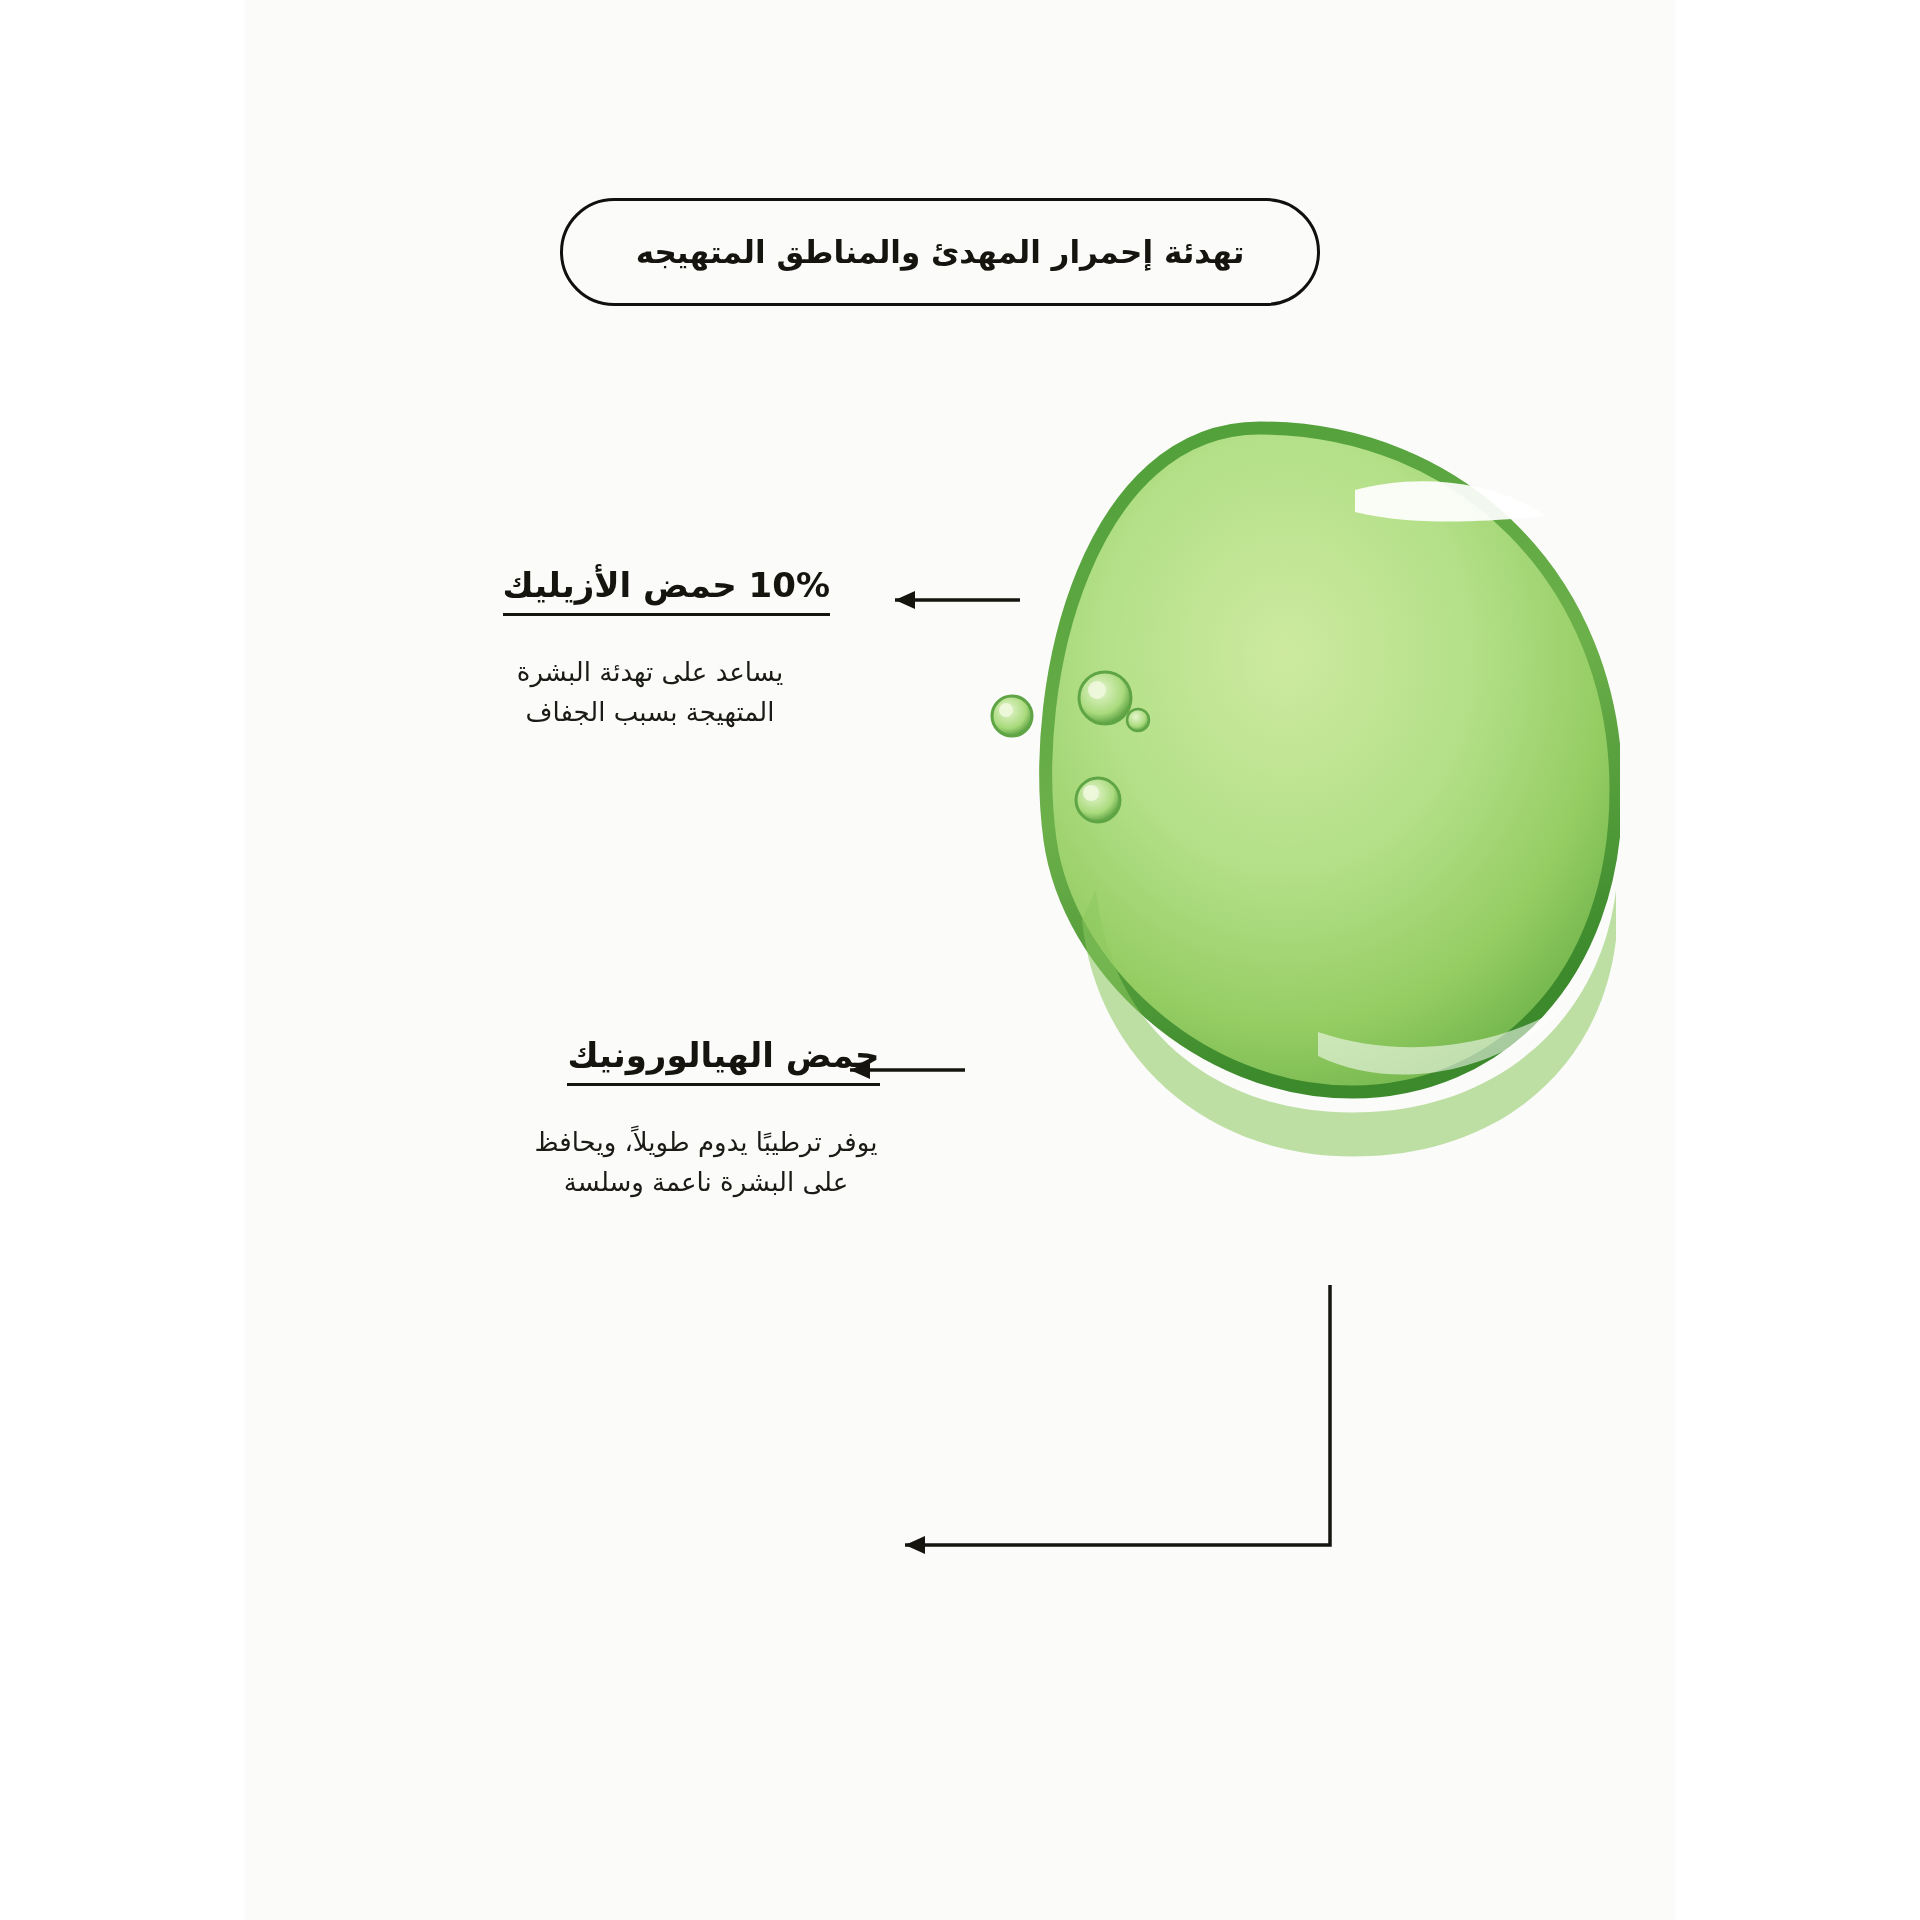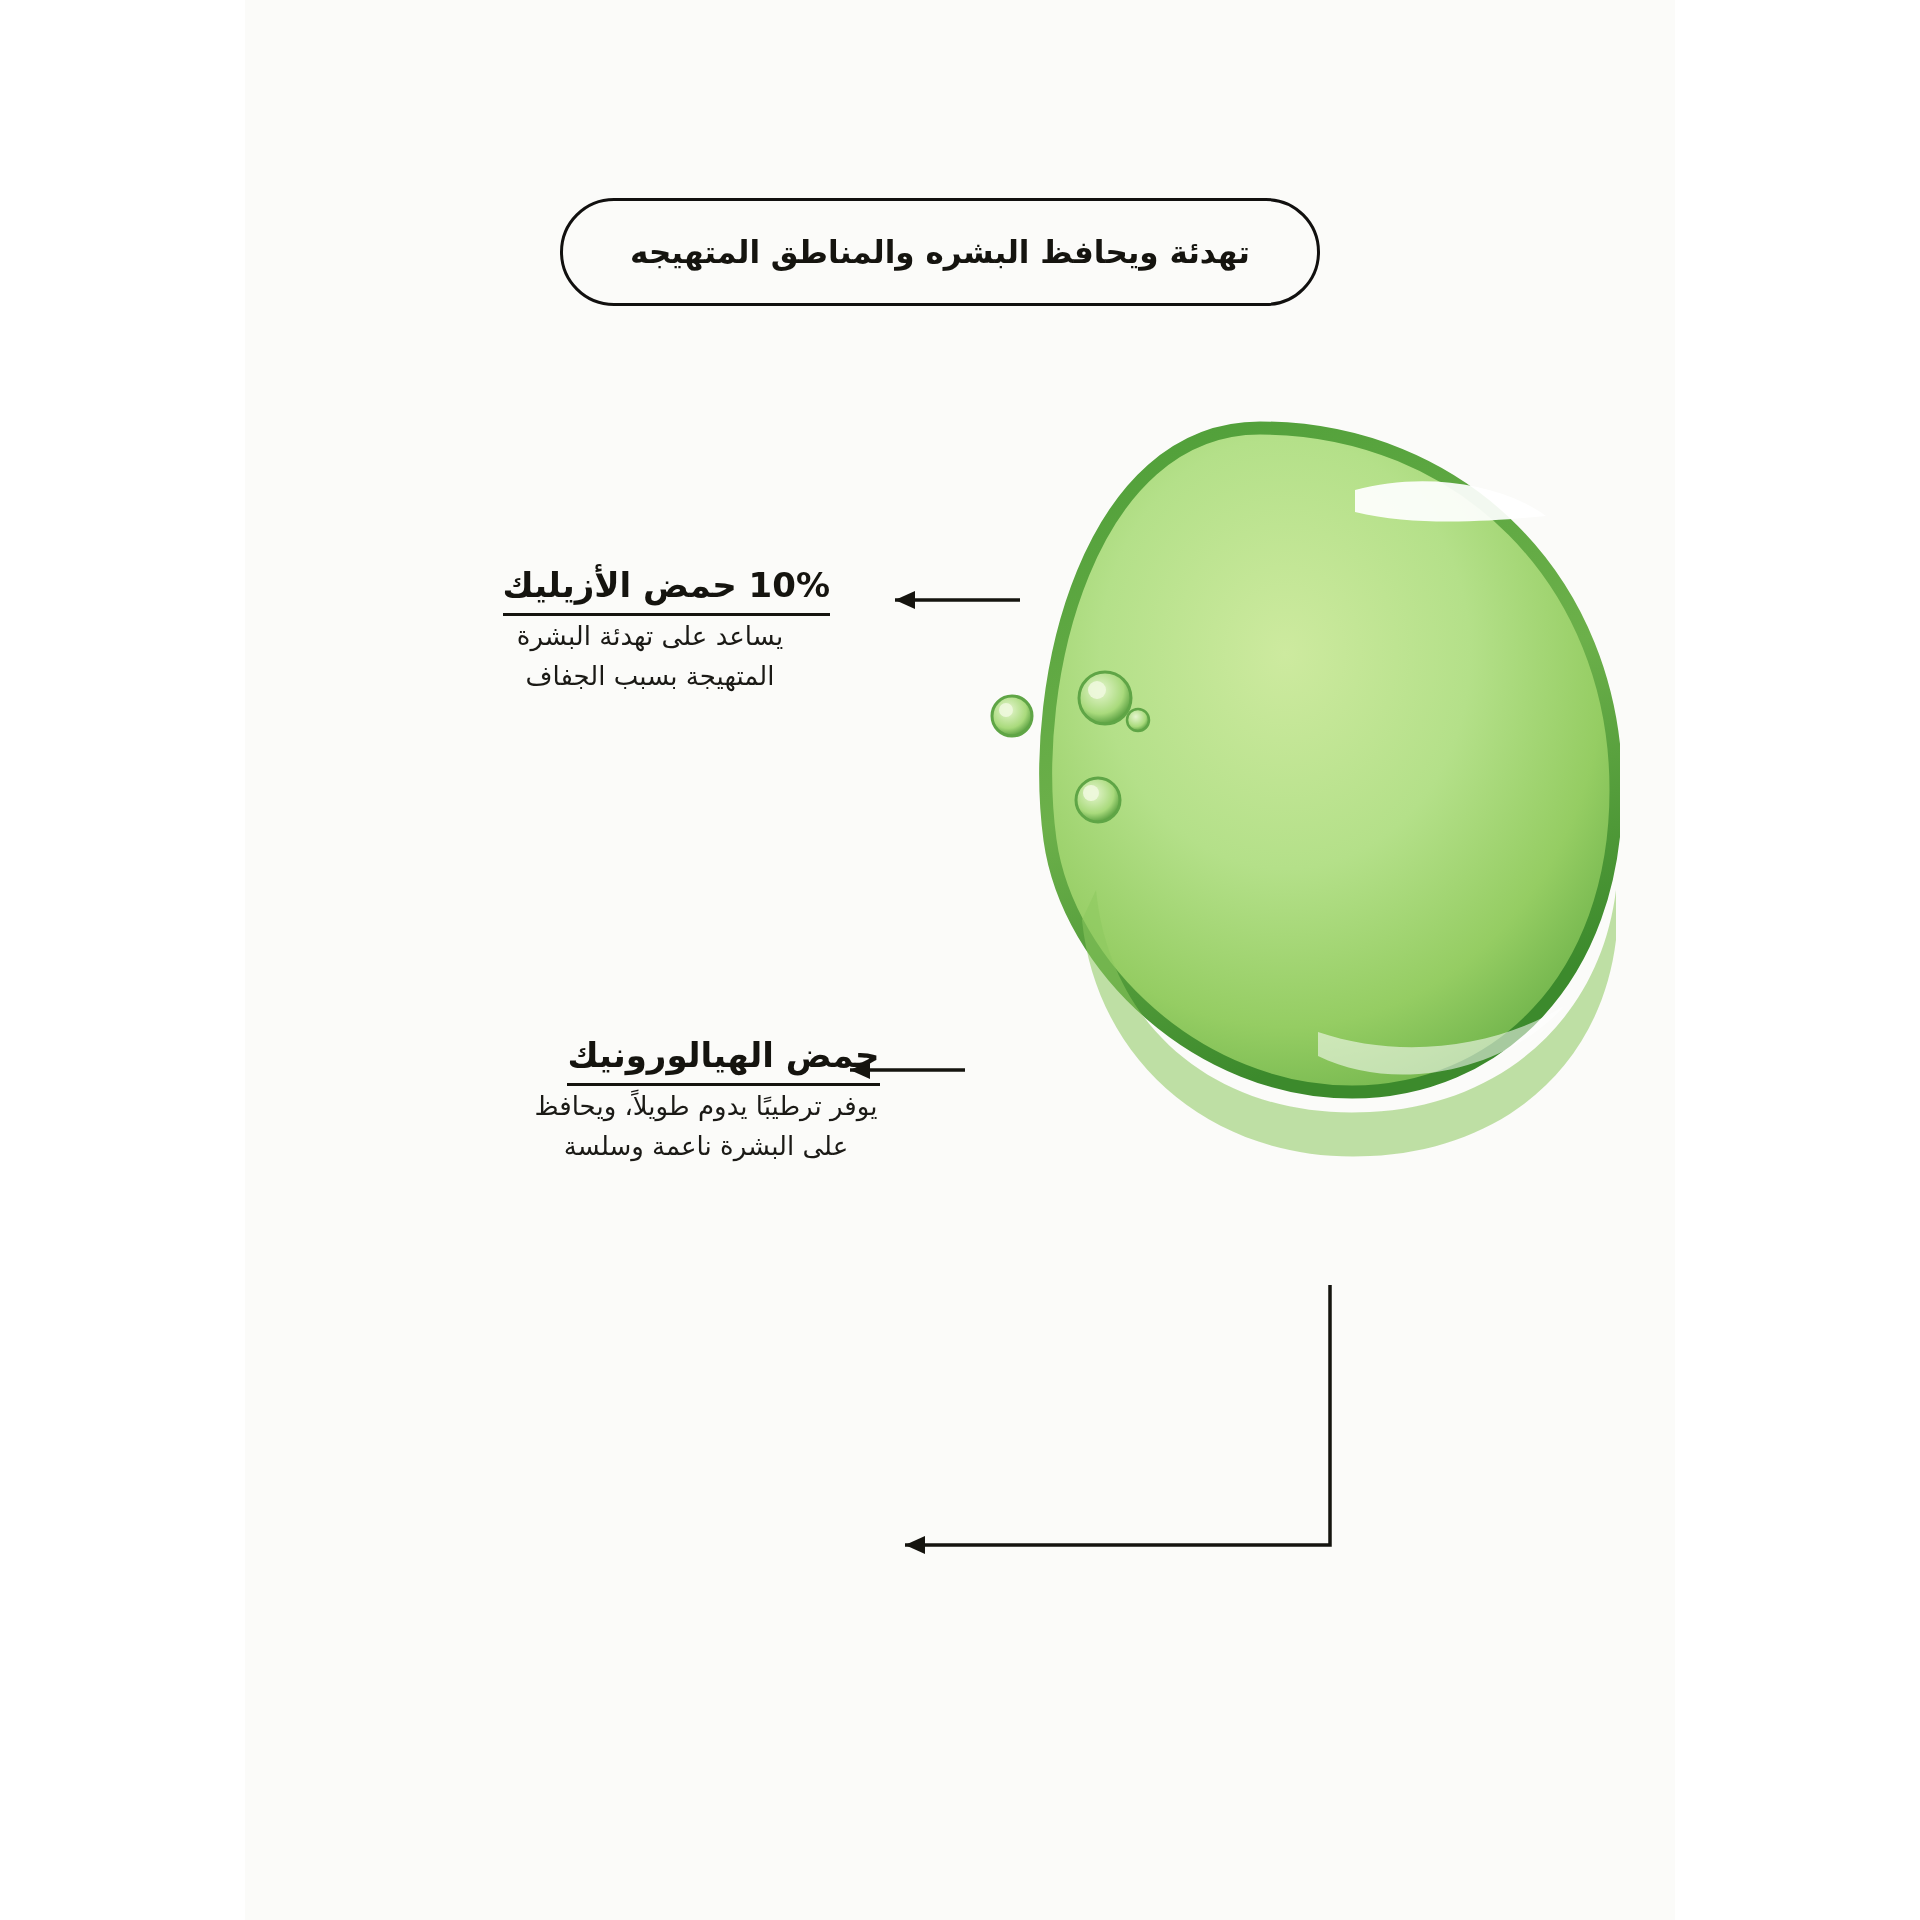--- a/index.html
+++ b/index.html
@@ -70,20 +70,21 @@
     font-weight: bold;
     color: #15140f;
     border-bottom: 3px solid #15140f;
     display: inline-block;
     padding-bottom: 8px;
     white-space: nowrap;
     font-family: "DejaVu Sans", "Liberation Sans", sans-serif;
     margin-left: 35px;
   }
   .ann-body {
+    margin-top: 36px;
     font-size: 26px;
     line-height: 1.55;
     color: #1b1a16;
     font-family: "DejaVu Sans", "Liberation Sans", sans-serif;
     white-space: pre-line;
   }
 
   #ann-azelaic { left: 470px; top: 565px; width: 360px; }
   #ann-hyaluronic { left: 496px; top: 1035px; width: 420px; }
   #ann-anoa { left: 470px; top: 1520px; width: 360px; }
@@ -147,21 +148,21 @@
         <circle cx="205" cy="278" r="26" fill="url(#bubGrad)" stroke="#5fa546" stroke-width="3"></circle>
         <circle cx="197" cy="270" r="9" fill="#eef8dd" opacity="0.9"></circle>
         <circle cx="238" cy="300" r="11" fill="url(#bubGrad)" stroke="#5fa546" stroke-width="2.5"></circle>
         <circle cx="198" cy="380" r="22" fill="url(#bubGrad)" stroke="#5fa546" stroke-width="3"></circle>
         <circle cx="191" cy="373" r="8" fill="#eef8dd" opacity="0.9"></circle>
       </g>
     </svg>
   </div>
 
   <div class="pill">
-    <span class="pill-text">تهدئة ويحافظ البشره والمناطق المتهيجه</span>
+    <span class="pill-text">تهدئة إحمرار المهدئ والمناطق المتهيجه</span>
   </div>
 
   <svg class="leaders">
 
     <line x1="1020" y1="600" x2="895" y2="600" stroke="#15140f" stroke-width="3.5"></line>
     <polygon points="895,600 915,591 915,609" fill="#15140f"></polygon>
 
     <line x1="965" y1="1070" x2="850" y2="1070" stroke="#15140f" stroke-width="3.5"></line>
     <polygon points="850,1070 870,1061 870,1079" fill="#15140f"></polygon>
 

